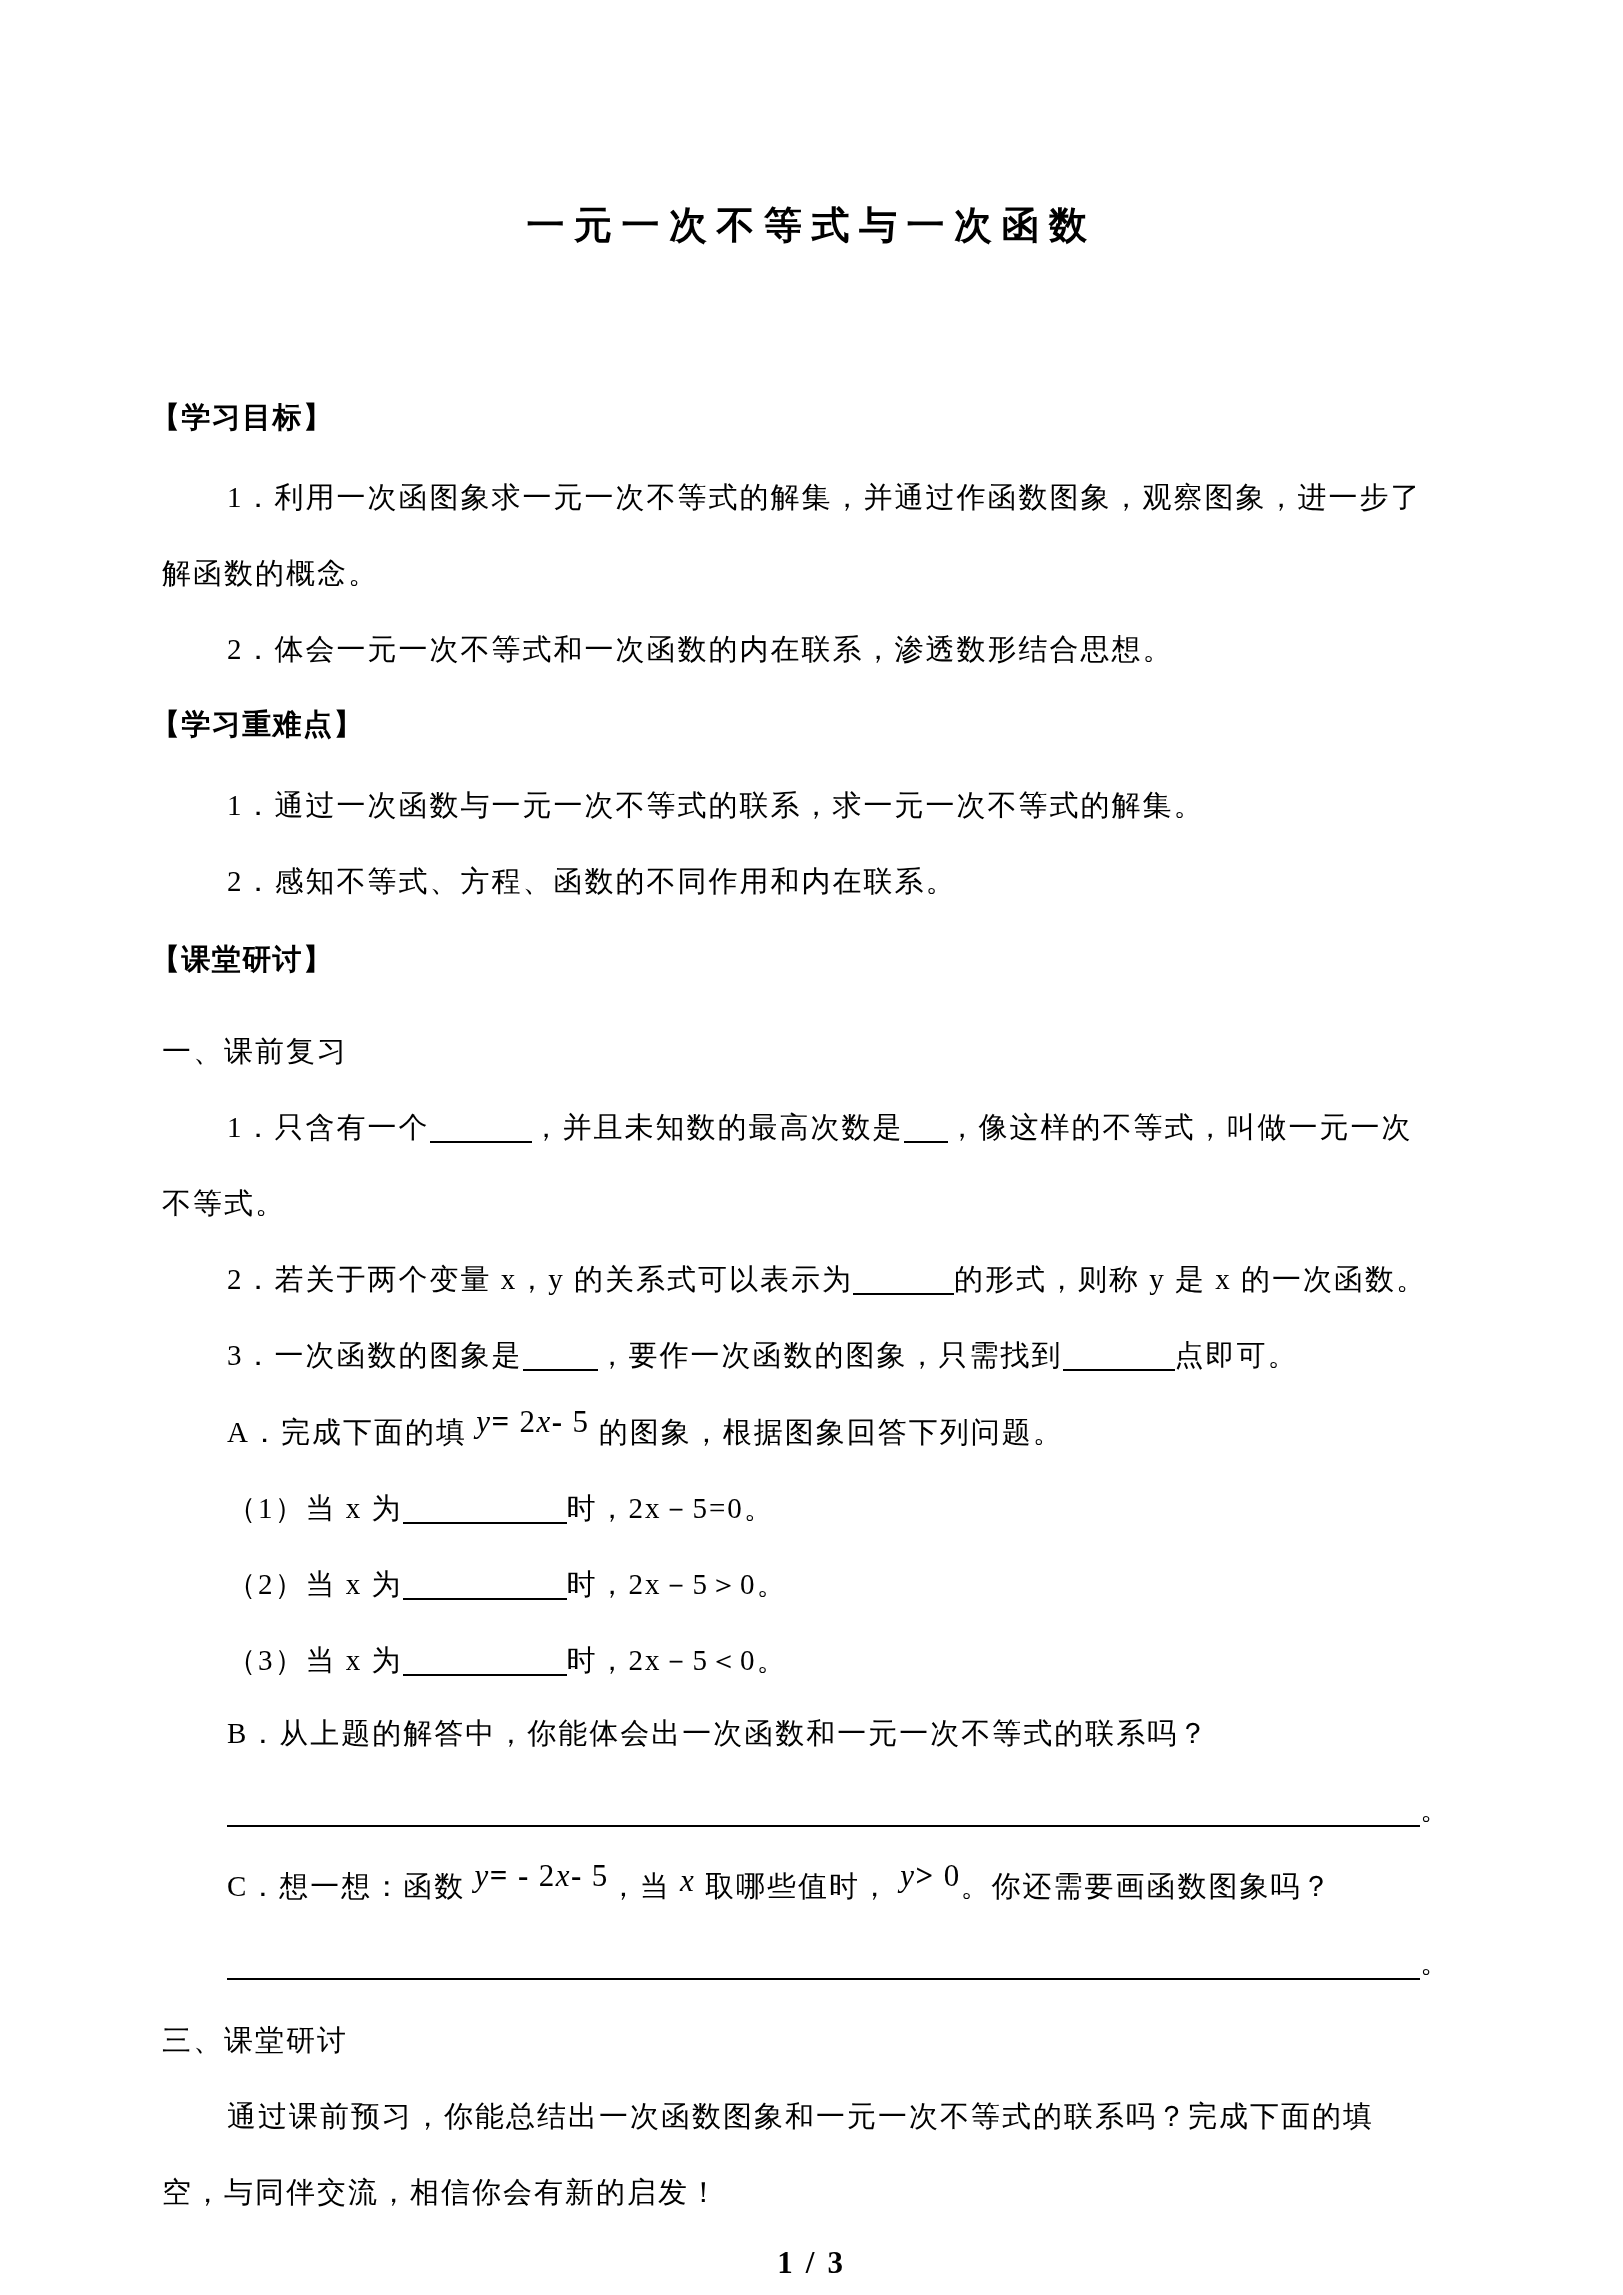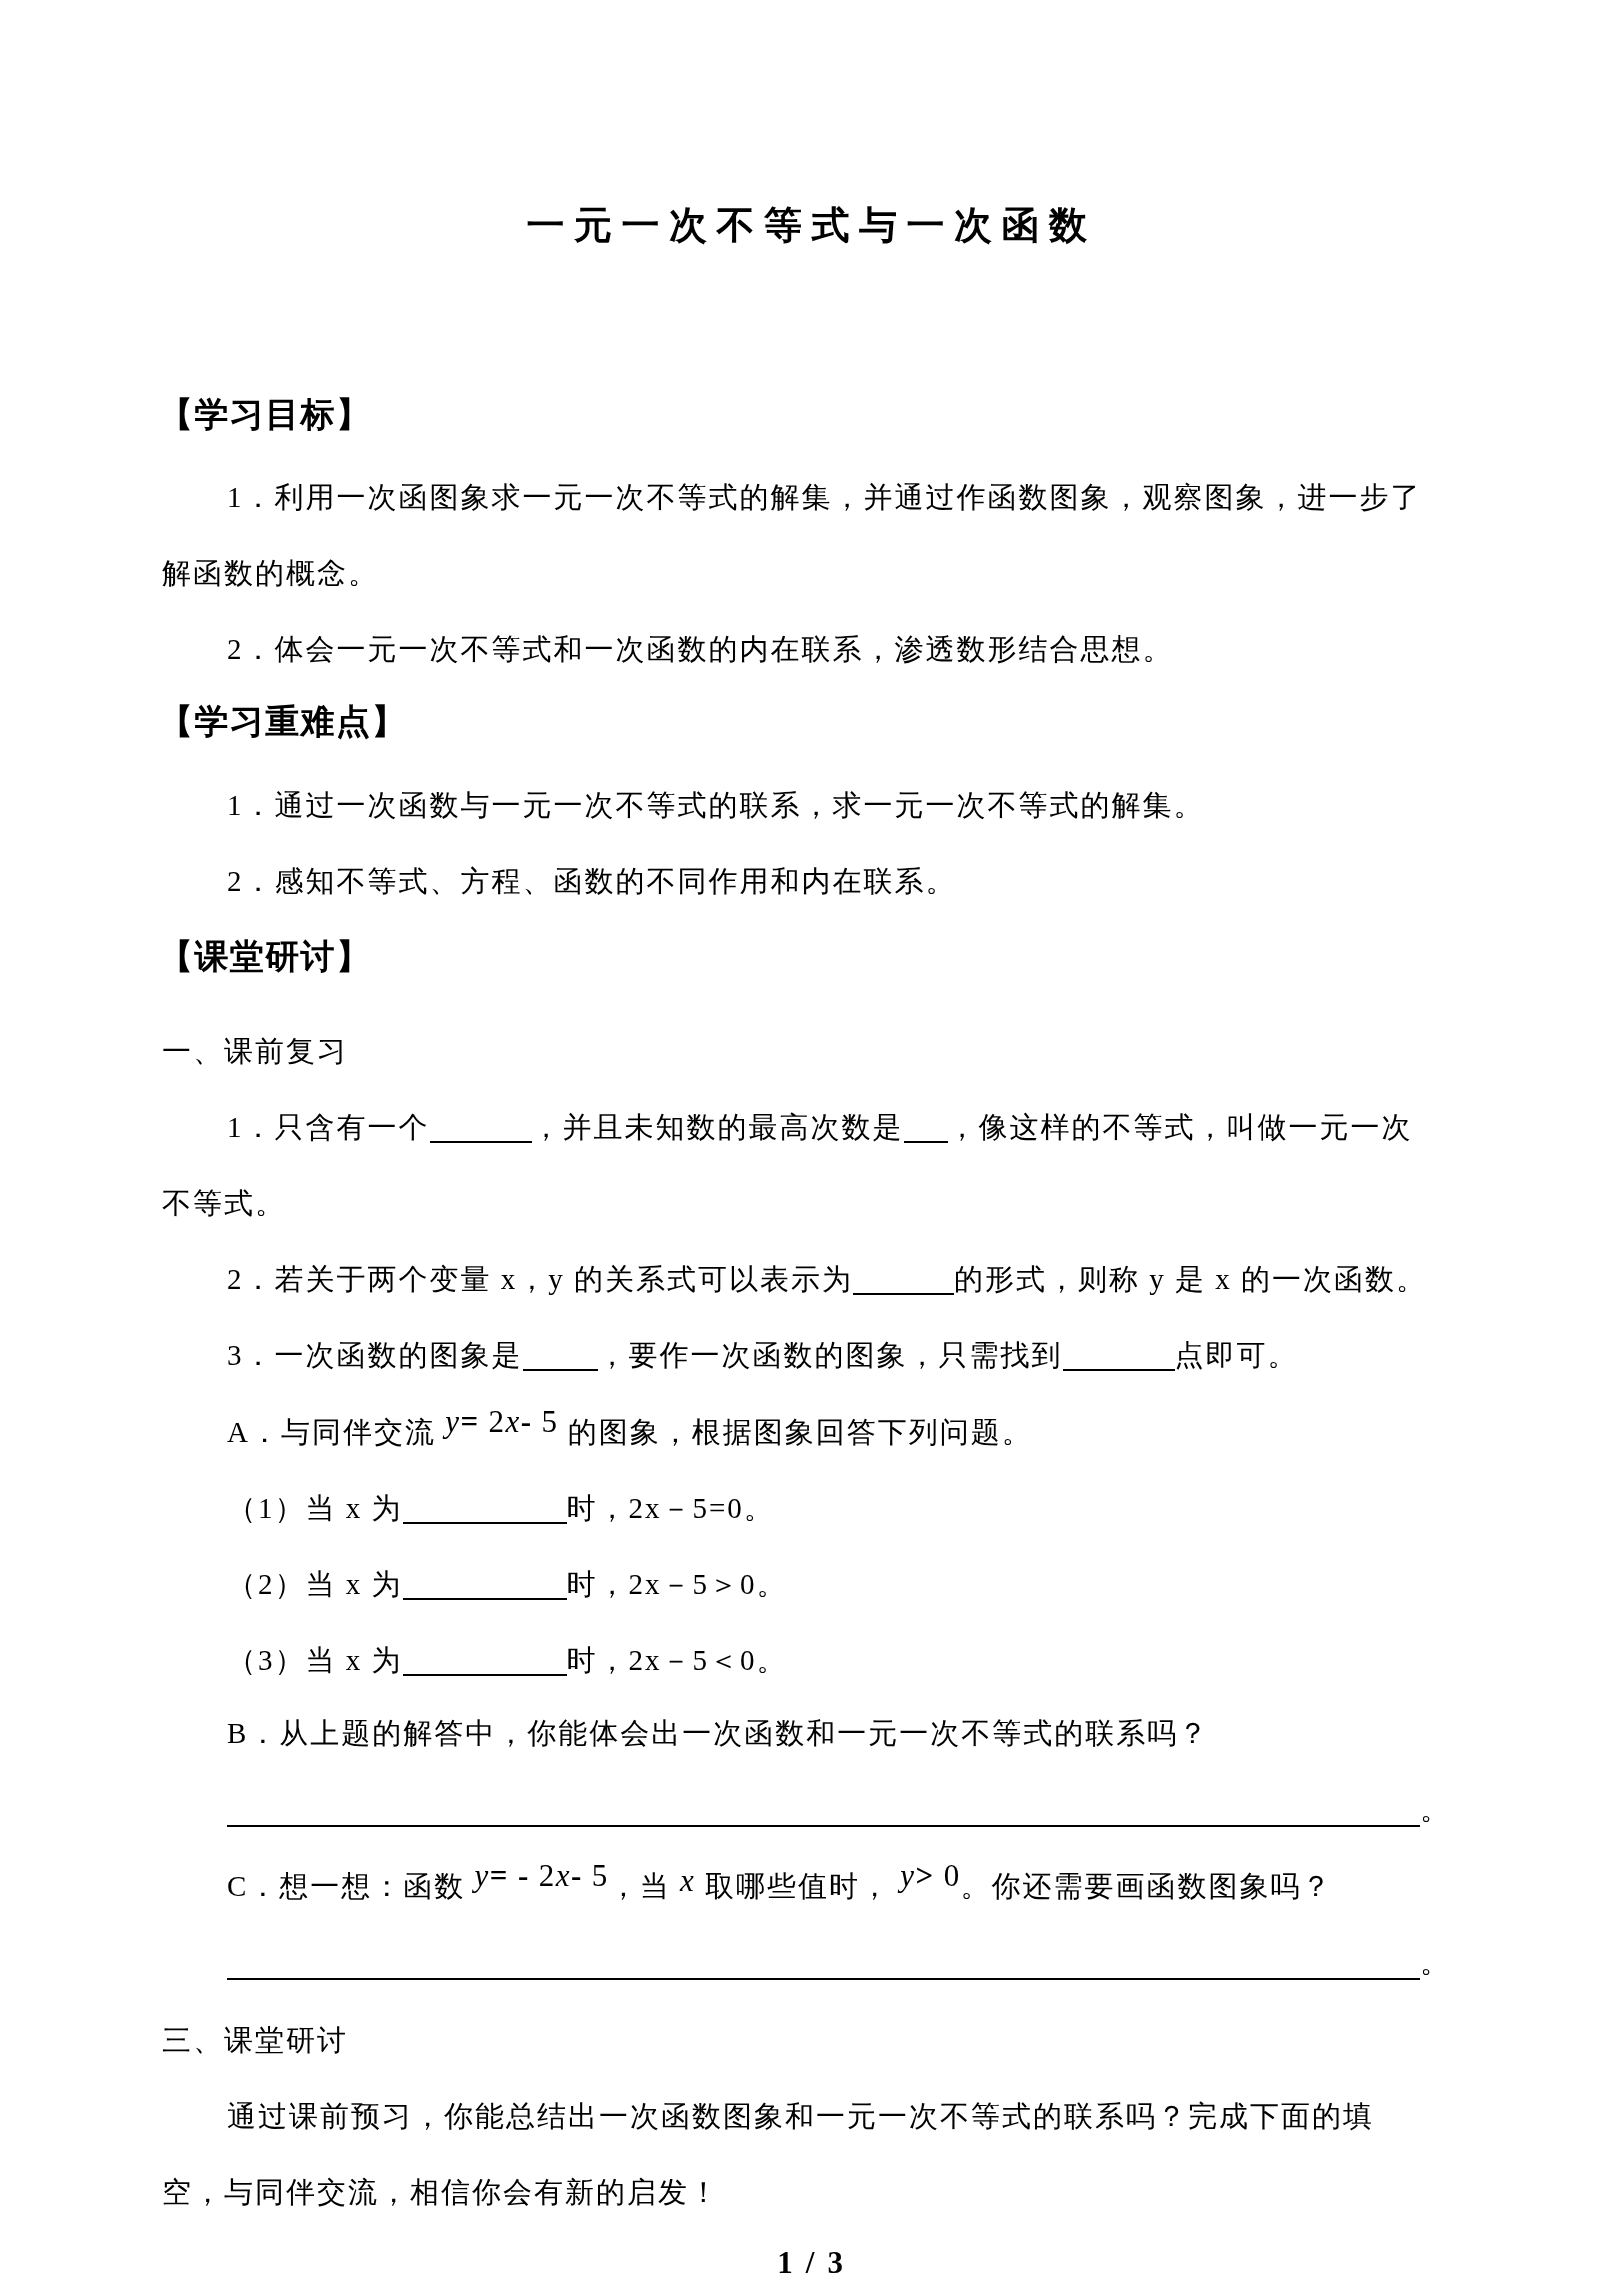--- a/index.html
+++ b/index.html
@@ -22,24 +22,24 @@
   }
   .title {
     margin: 0;
     text-align: center;
     font-size: 38px;
     line-height: 44px;
     font-weight: bold;
     letter-spacing: 9.5px;
   }
   .hdr {
-    margin: 12px;
-    font-family: Liberation Mono, monospace;
+    margin: 4px;
+    font-family: Liberation Serif, serif;
     font-weight: bold;
-    font-size: 34px;
+    font-size: 29px;
     line-height: 72px;
     letter-spacing: 1.4px;
   }
   .hdr-goals   { margin-top: 134px; }
   .hdr-key     { margin-top: -6.8px; }
   .hdr-process { margin-top: -3.4px; }
   .ln {
     margin: 15px;
     font-size: 29px;
     line-height: 61px;
@@ -118,21 +118,21 @@
   <p class="ln mt38">一、课前复习</p>
 
   <p class="ln indent"><span>1．只含有一个</span><span class="blank w150"></span><span>，并且未知数的最高次数是</span><span class="blank w65"></span><span>，像这样的不等式，叫做一元一次</span></p>
   <p class="ln">不等式。</p>
 
   <p class="ln indent"><span>2．若关于两个变量 x，y 的关系式可以表示为</span><span class="blank w160"></span><span>的形式，则称 y 是 x 的一次函数。</span></p>
 
   <p class="ln indent"><span>3．一次函数的图象是</span><span class="blank w110"></span><span>，要作一次函数的图象，只需找到</span><span class="blank w165"></span><span>点即可。</span></p>
 
 
-  <p class="ln indent"><span>A．与同伴交流 </span><span class="formula"><i class="v">y</i><b>= </b><span>2</span><i class="v">x</i><b>- </b><span>5</span></span><span> 的图象，根据图象回答下列问题。</span></p>
+  <p class="ln indent"><span>A．完成下面的填 </span><span class="formula"><i class="v">y</i><b>= </b><span>2</span><i class="v">x</i><b>- </b><span>5</span></span><span> 的图象，根据图象回答下列问题。</span></p>
 
   <p class="ln indent mt15"><span>（1）当 x 为</span><span class="blank w240"></span><span>时，2x－5=0。</span></p>
   <p class="ln indent"><span>（2）当 x 为</span><span class="blank w240"></span><span>时，2x－5＞0。</span></p>
   <p class="ln indent"><span>（3）当 x 为</span><span class="blank w240"></span><span>时，2x－5＜0。</span></p>
 
   <p class="ln indent mtm5">B．从上题的解答中，你能体会出一次函数和一元一次不等式的联系吗？</p>
 
   <p class="ln indent"><span class="ans-line"></span><span>。</span></p>
 
   <p class="ln indent mt20"><span>C．想一想：函数 </span><span class="formula"><i class="v">y</i><b>= - </b><span>2</span><i class="v">x</i><b>- </b><span>5</span></span><span>，当 </span><i class="raised-x">x</i><span> 取哪些值时， </span><span class="formula"><i class="v">y</i><b>&gt; </b><span>0</span></span><span>。你还需要画函数图象吗？</span></p>

